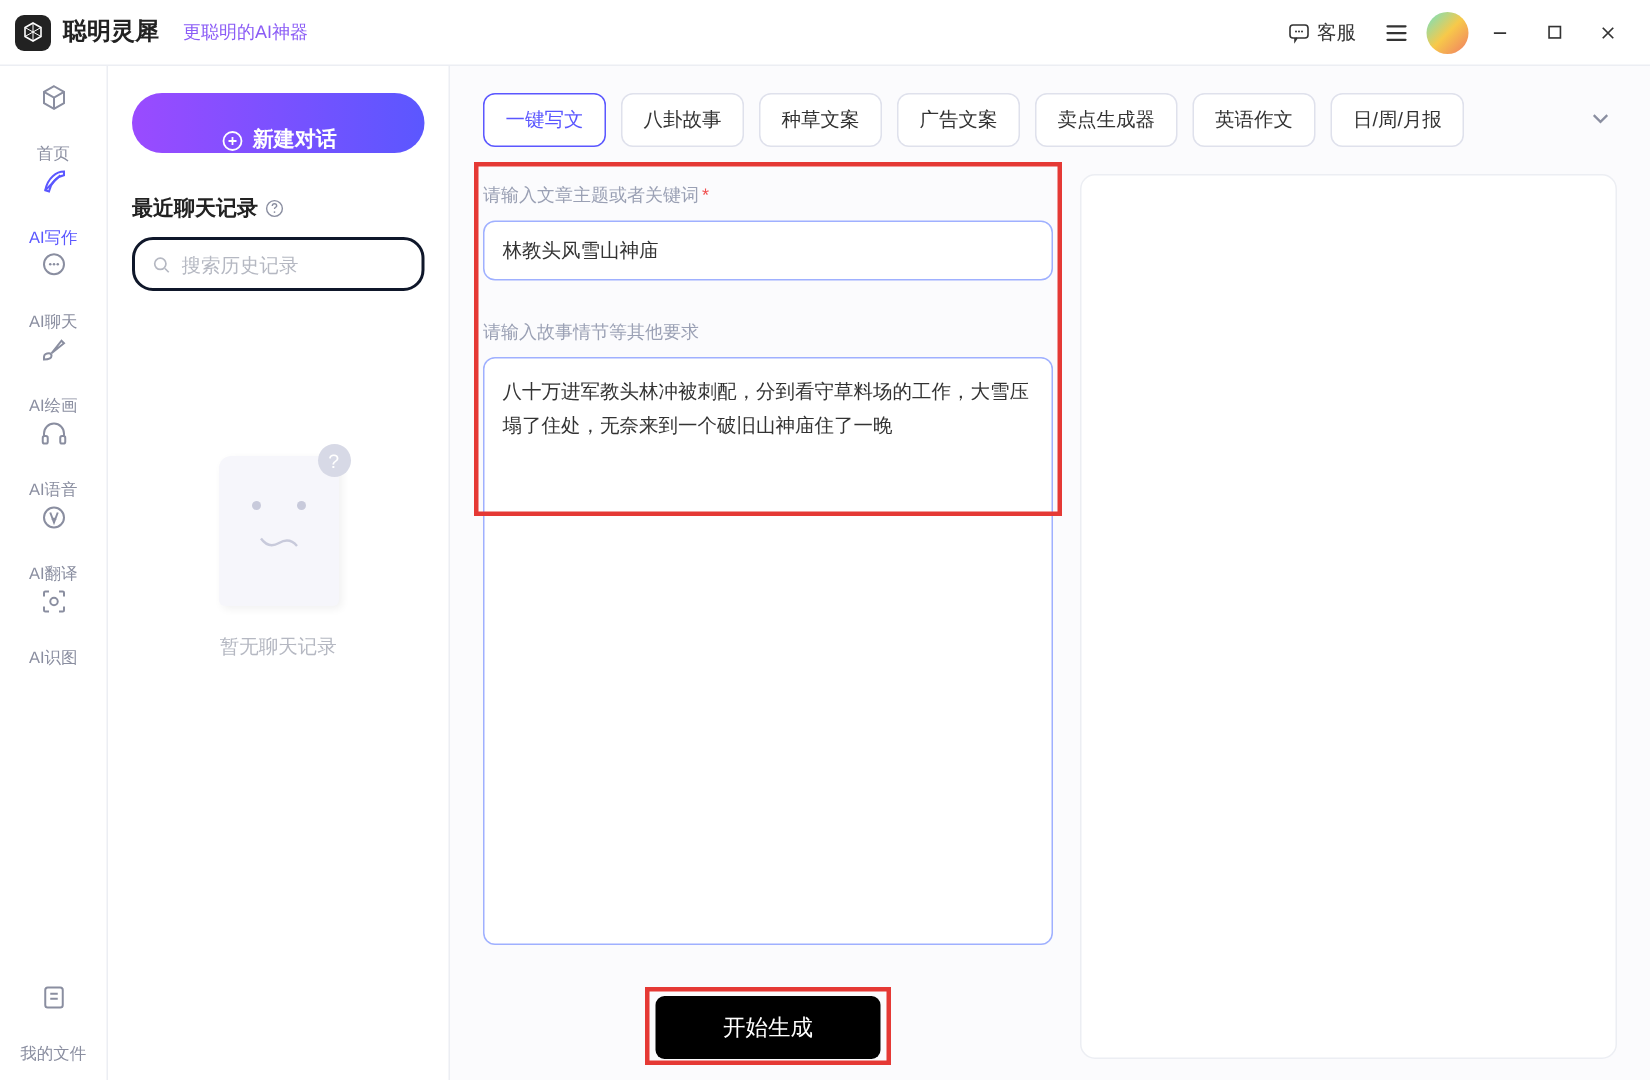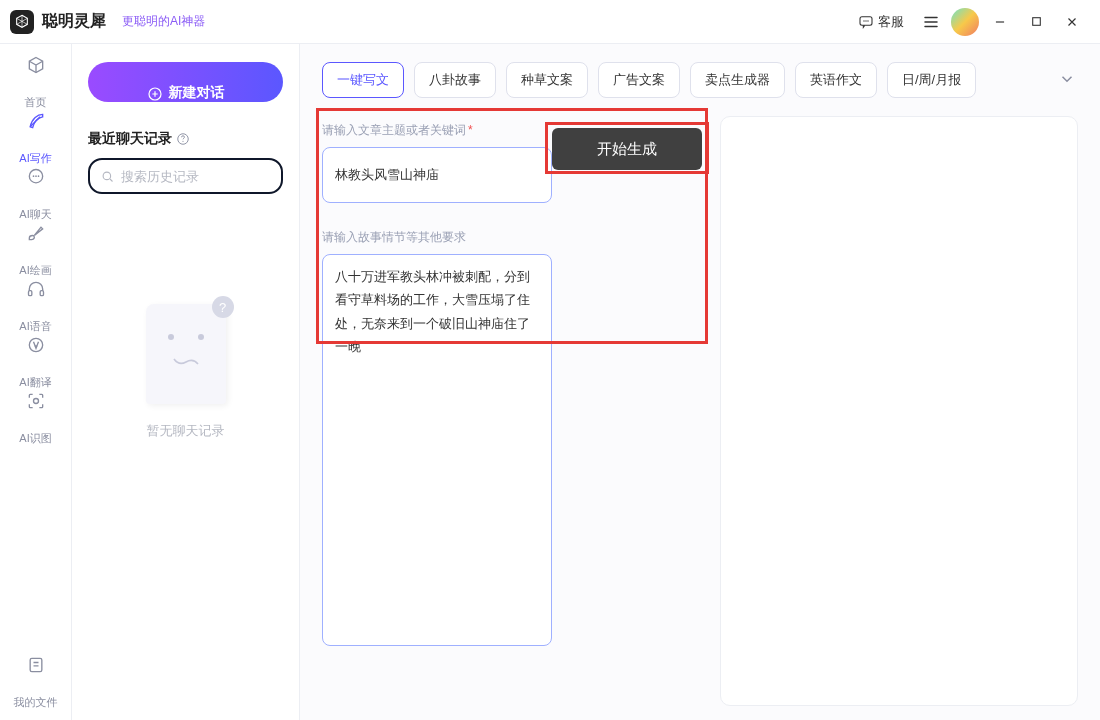--- a/index.html
+++ b/index.html
@@ -43,31 +43,31 @@
 .empty-txt { margin-top:18px; font-size:13px; color:#b5b8c2; }
 
 
 .main { flex:1; display:flex; flex-direction:column; background:#fbfbfd; }
 .tags-row { height:72px; display:flex; align-items:center; gap:10px; padding: 0 22px; position:relative; }
 .tag-chip { height:36px; padding: 0 14px; border:1px solid #dfe1ec; border-radius:8px; background:#fff; font-size:13px; color:#333; display:flex; align-items:center; cursor:pointer; }
 .tag-chip.active { border:1.5px solid #5b57ff; color:#5b57ff; }
 .expand { position:absolute; right:22px; top:24px; width:22px; height:22px; display:flex; align-items:center; justify-content:center; color:#8a8ea0; cursor:pointer; }
 
 .content-row { flex:1; display:flex; gap:18px; padding: 0 22px 14px 22px; min-height:0; }
-.form-col { flex: 0 0 380px; display:flex; flex-direction:row; }
+.form-col { flex: 0 0 380px; display:flex; flex-direction:column; }
 .form-box { flex:1; display:flex; flex-direction:column; }
 .form-label { font-size:12px; color:#9aa0b4; margin-bottom:8px; margin-top:6px; }
 .req { color:#f05050; margin-left:2px; }
-.inp { height:56px; border:1.5px solid #9fb0ff; border-radius:8px; background:#fff; padding:0 12px; font-size:13px; color:#333; outline:none; }
+.inp { height:40px; border:1.5px solid #9fb0ff; border-radius:8px; background:#fff; padding:0 12px; font-size:13px; color:#333; outline:none; }
 .ta { border:1.5px solid #9fb0ff; border-radius:8px; background:#fff; padding:10px 12px; font-size:13px; color:#333; outline:none; resize:none; height:392px; line-height:1.8; font-family: inherit; }
 .red-box1 { position:absolute; border:3px solid #e53935; pointer-events:none; }
 .form-pos { position:relative; }
 
 .gen-wrap { display:flex; justify-content:center; padding-top:12px; position:relative; }
-.gen-btn { width:150px; height:42px; background:#404040; color:#fff; border:none; border-radius:6px; font-size:15px; cursor:pointer; }
+.gen-btn { width:150px; height:42px; background:#000000; color:#fff; border:none; border-radius:6px; font-size:15px; cursor:pointer; }
 .gen-red { position:absolute; border:3px solid #e53935; pointer-events:none; left:calc(50% - 82px); top:6px; width:164px; height:52px; }
 
 .preview-col { flex:1; background:#fff; border:1px solid #eceef3; border-radius:10px; }
 
 svg { display:block; }
 </style>
 </head>
 <body>
 
 <div class="titlebar">

